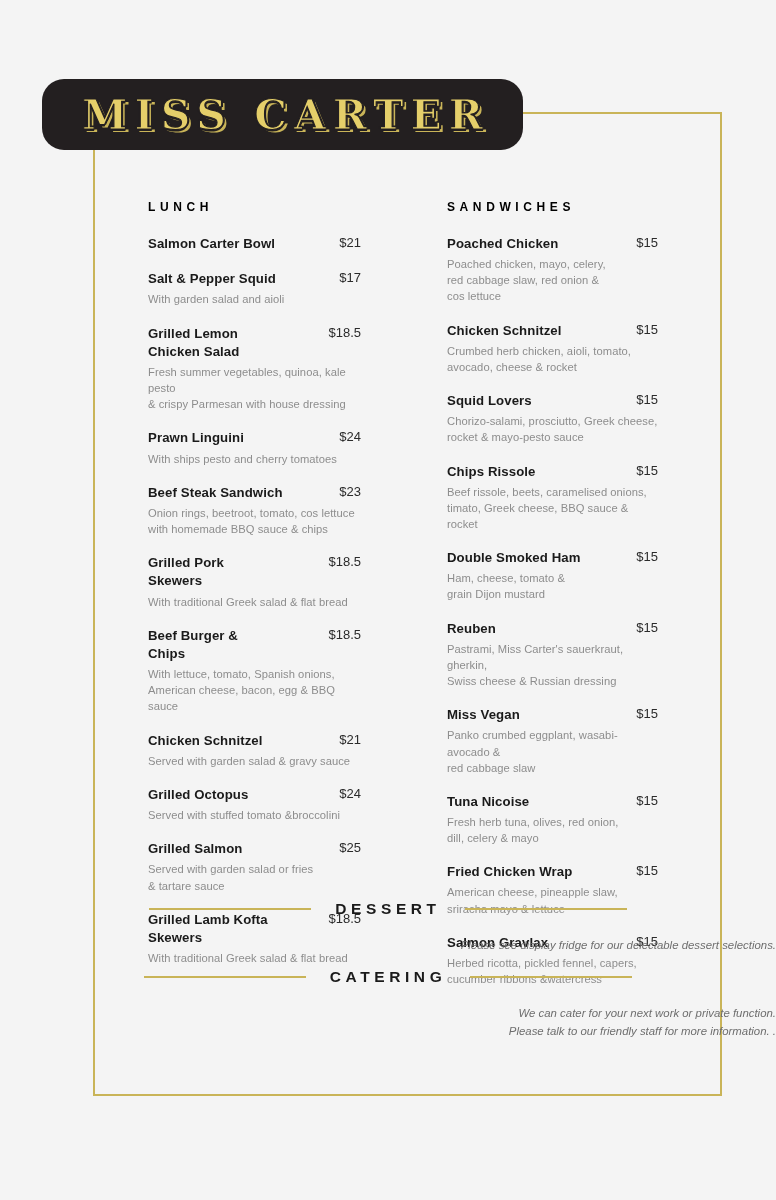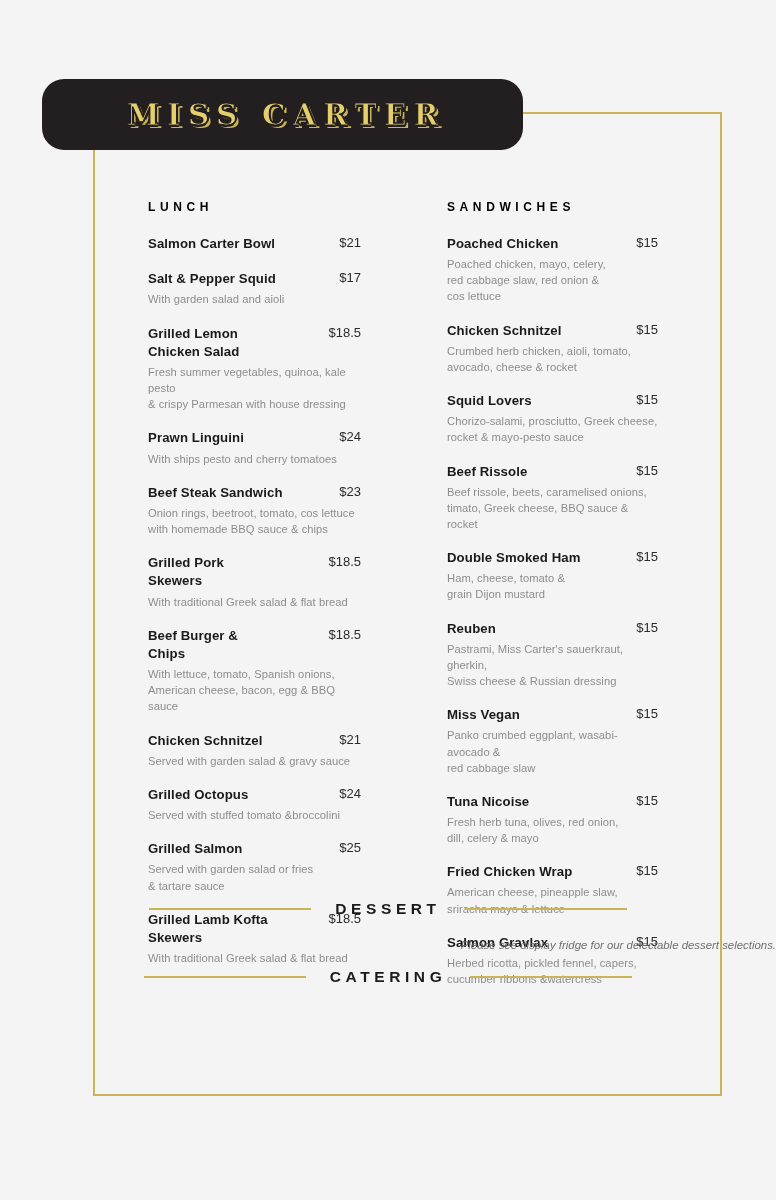--- a/index.html
+++ b/index.html
@@ -35,21 +35,21 @@
     width: 481px;
     height: 71px;
     background: #231f20;
     border-radius: 22px;
     display: flex;
     align-items: center;
     justify-content: center;
   }
   #banner-title {
     font-family: "DejaVu Serif", serif;
-    font-size: 30px;
+    font-size: 41px;
     font-weight: bold;
     letter-spacing: 7px;
     color: #e5cf6a;
     text-shadow:
       -1.5px 0 0 #231f20,
        1.5px 0 0 #231f20,
        0 -1.5px 0 #231f20,
        0  1.5px 0 #231f20,
        3px 3px 0 #c9b458;
     -webkit-text-stroke: 1.2px #231f20;
@@ -269,21 +269,21 @@
         <div class="menu-item">
           <div class="item-head">
             <div class="item-name">Squid Lovers</div>
             <div class="item-price">$15</div>
           </div>
           <div class="item-desc">Chorizo-salami, prosciutto, Greek cheese,
 rocket &amp; mayo-pesto sauce</div>
         </div>
         <div class="menu-item">
           <div class="item-head">
-            <div class="item-name">Beef Rissole</div>
+            <div class="item-name">Chips Rissole</div>
             <div class="item-price">$15</div>
           </div>
           <div class="item-desc">Beef rissole, beets, caramelised onions,
 timato, Greek cheese, BBQ sauce &amp; rocket</div>
         </div>
         <div class="menu-item">
           <div class="item-head">
             <div class="item-name">Double Smoked Ham</div>
             <div class="item-price">$15</div>
           </div>
@@ -343,13 +343,15 @@
   </div>
   <div class="footer-note">Please see display fridge for our delectable dessert selections.</div>
 </div>
 
 <div class="footer-section" id="catering-section">
   <div class="divider-row">
     <div class="rule"></div>
     <div class="footer-heading">CATERING</div>
     <div class="rule"></div>
   </div>
+  <div class="footer-note">We can cater for your next work or private function.
+Please talk to our friendly staff for more information. .</div>
 </div>
 
 </body></html>

